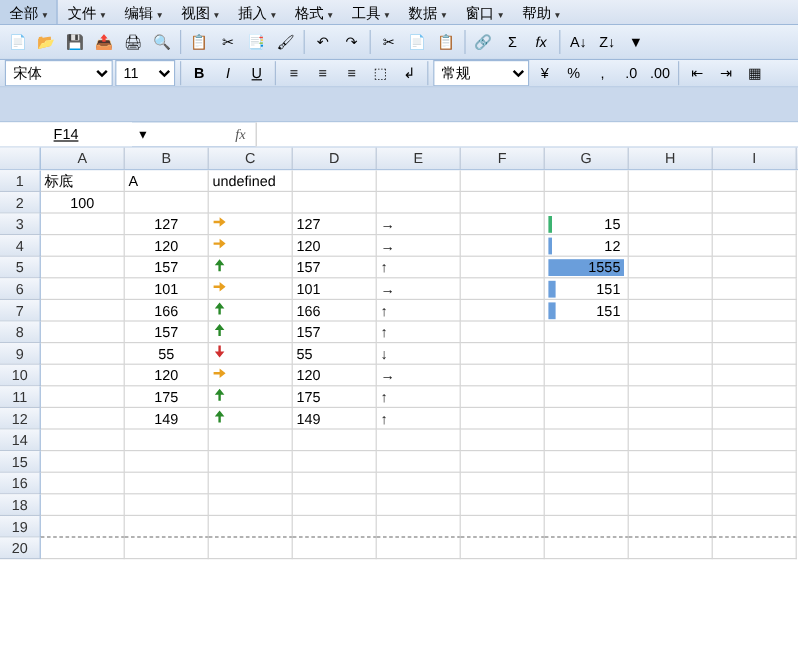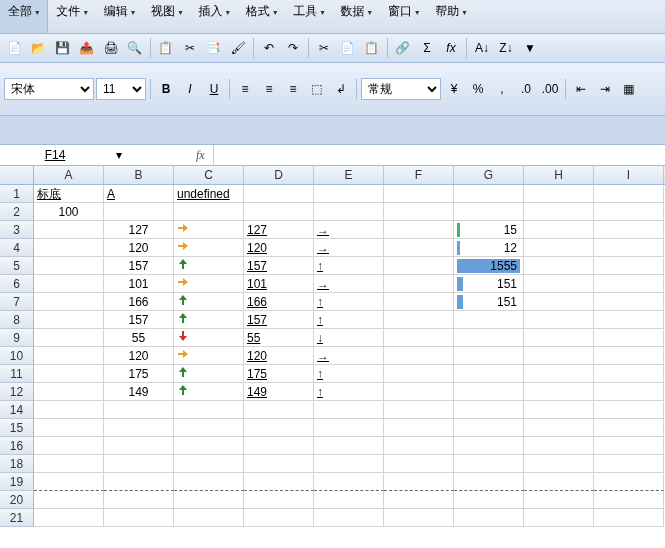--- a/index.html
+++ b/index.html
@@ -1,39 +1,39 @@
 <!DOCTYPE html>
 <html><head>
 <meta charset="utf-8">
 <style>
 * { margin: 0; padding: 0; box-sizing: border-box; font-family: SimSun, Arial, sans-serif; font-size: 12px; }
 body { background: #fff; width: 665px; height: 548px; overflow: hidden; }
-.menubar { background: linear-gradient(#e8eef7,#d5e0f0); display: flex; height: 34px; border-bottom: 1px solid #9db8d9; }
+.menubar { background: linear-gradient(#e8eef7,#d5e0f0); display: flex; height: 21px; border-bottom: 1px solid #9db8d9; }
 .menubar div { padding: 3px 8px; cursor: pointer; }
 .menubar .first { background: #c2d4ea; border-right: 1px solid #9db8d9; }
 .toolbar { background: linear-gradient(#eaf1fa,#d2dff0); display: flex; flex-wrap: wrap; gap: 2px; padding: 3px 4px; border-bottom: 1px solid #9db8d9; align-items: center; }
 .tbtn { width: 22px; height: 22px; display: flex; align-items: center; justify-content: center; border: 1px solid transparent; border-radius: 2px; cursor: pointer; }
 .tsep { width: 1px; height: 20px; background: #a8bdd8; margin: 0 2px; }
 .dd { height: 22px; border: 1px solid #9db8d9; background: #fff; padding: 0 2px; }
-.fmtbar { background: linear-gradient(#eaf1fa,#d2dff0); display: flex; gap: 2px; padding: 15px 4px; border-bottom: 1px solid #9db8d9; align-items: center; }
+.fmtbar { background: linear-gradient(#eaf1fa,#d2dff0); display: flex; gap: 2px; padding: 0 4px; border-bottom: 1px solid #9db8d9; align-items: center; }
 .spacer { height: 28px; background: #c9d8ec; }
 .fxbar { display: flex; height: 22px; border-top: 1px solid #9db8d9; border-bottom: 1px solid #9db8d9; background: #fff; align-items: center; }
 .namebox { width: 110px; height: 20px; border: none; padding: 0 6px; text-align: center; text-decoration: underline; }
 .fxicon { padding: 0 8px; font-style: italic; color: #555; font-family: 'Times New Roman'; cursor: pointer; }
 .fxinput { flex: 1; height: 20px; border: none; border-left: 1px solid #ccc; padding: 0 4px; }
 .grid { position: relative; }
 .colhdr { display: flex; background: linear-gradient(#f3f6fb,#dce5f1); border-bottom: 1px solid #9db8d9; }
 .corner { width: 34px; height: 18px; border-right: 1px solid #9db8d9; background: linear-gradient(#f3f6fb,#dce5f1); }
 .ch { height: 18px; border-right: 1px solid #bcc8d8; text-align: center; line-height: 18px; color: #333; }
 .rows { background: #fff; }
 .row { display: flex; height: 18px; }
 .rh { width: 34px; background: linear-gradient(#f3f6fb,#dce5f1); border-right: 1px solid #9db8d9; border-bottom: 1px solid #bcc8d8; text-align: center; line-height: 18px; color: #333; }
 .cell { border-right: 1px solid #d4d4d4; border-bottom: 1px solid #d4d4d4; line-height: 18px; padding: 0 3px; overflow: hidden; white-space: nowrap; }
 .r { text-align: center; }
-.l { text-align: left; text-decoration: underline; }
+.l { text-align: left; }
 .wA { width: 70px; } .wB { width: 70px; } .wC { width: 70px; } .wD { width: 70px; } .wE { width: 70px; } .wF { width: 70px; } .wG { width: 70px; } .wH { width: 70px; } .wI { width: 70px; }
 .thin-arrow { color: #222; }
 .databar { position: relative; height: 100%; }
 .bar { position: absolute; left: 0; top: 2px; height: 14px; background: #6a9edb; }
 .bar-green { background: #3cb371; }
 .bartxt { position: absolute; right: 3px; top: 0; }
 .dropdown-caret { font-size: 8px; color: #333; }
 </style>
 </head>
 <body>
@@ -392,26 +392,14 @@
         <div class="cell wA"></div>
         <div class="cell wB"></div>
         <div class="cell wC"></div>
         <div class="cell wD"></div>
         <div class="cell wE"></div>
         <div class="cell wF"></div>
         <div class="cell wG"></div>
         <div class="cell wH"></div>
         <div class="cell wI"></div>
       </div>
-      <div class="row">
-        <div class="rh">21</div>
-        <div class="cell wA"></div>
-        <div class="cell wB"></div>
-        <div class="cell wC"></div>
-        <div class="cell wD"></div>
-        <div class="cell wE"></div>
-        <div class="cell wF"></div>
-        <div class="cell wG"></div>
-        <div class="cell wH"></div>
-        <div class="cell wI"></div>
-      </div>
     </div>
 </div>
 
 </body></html>

